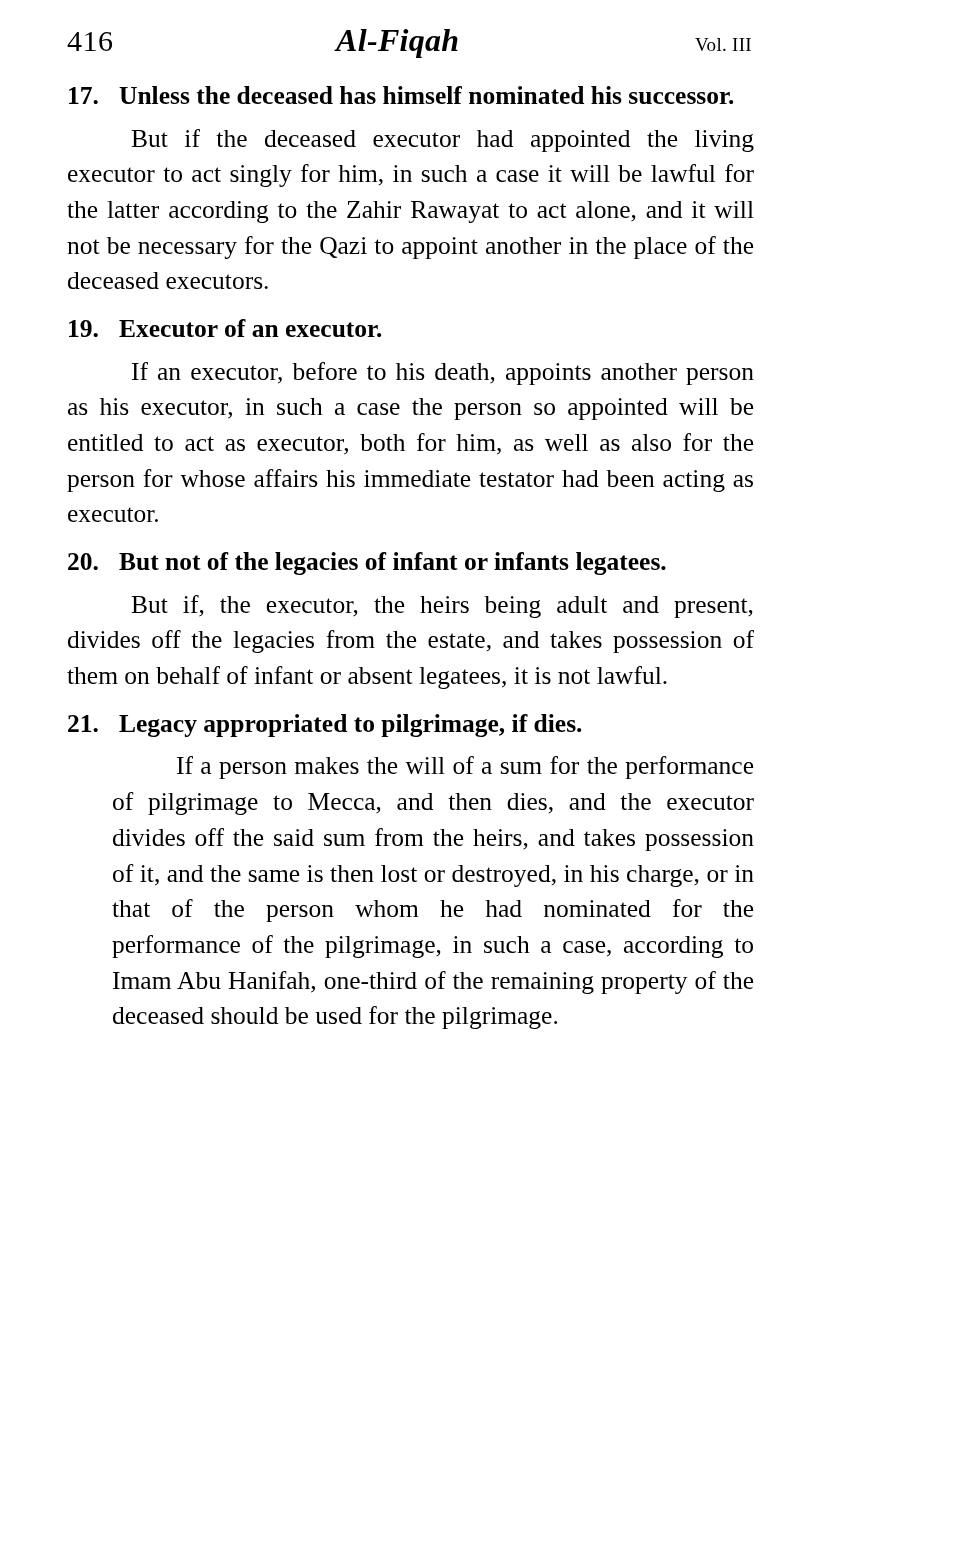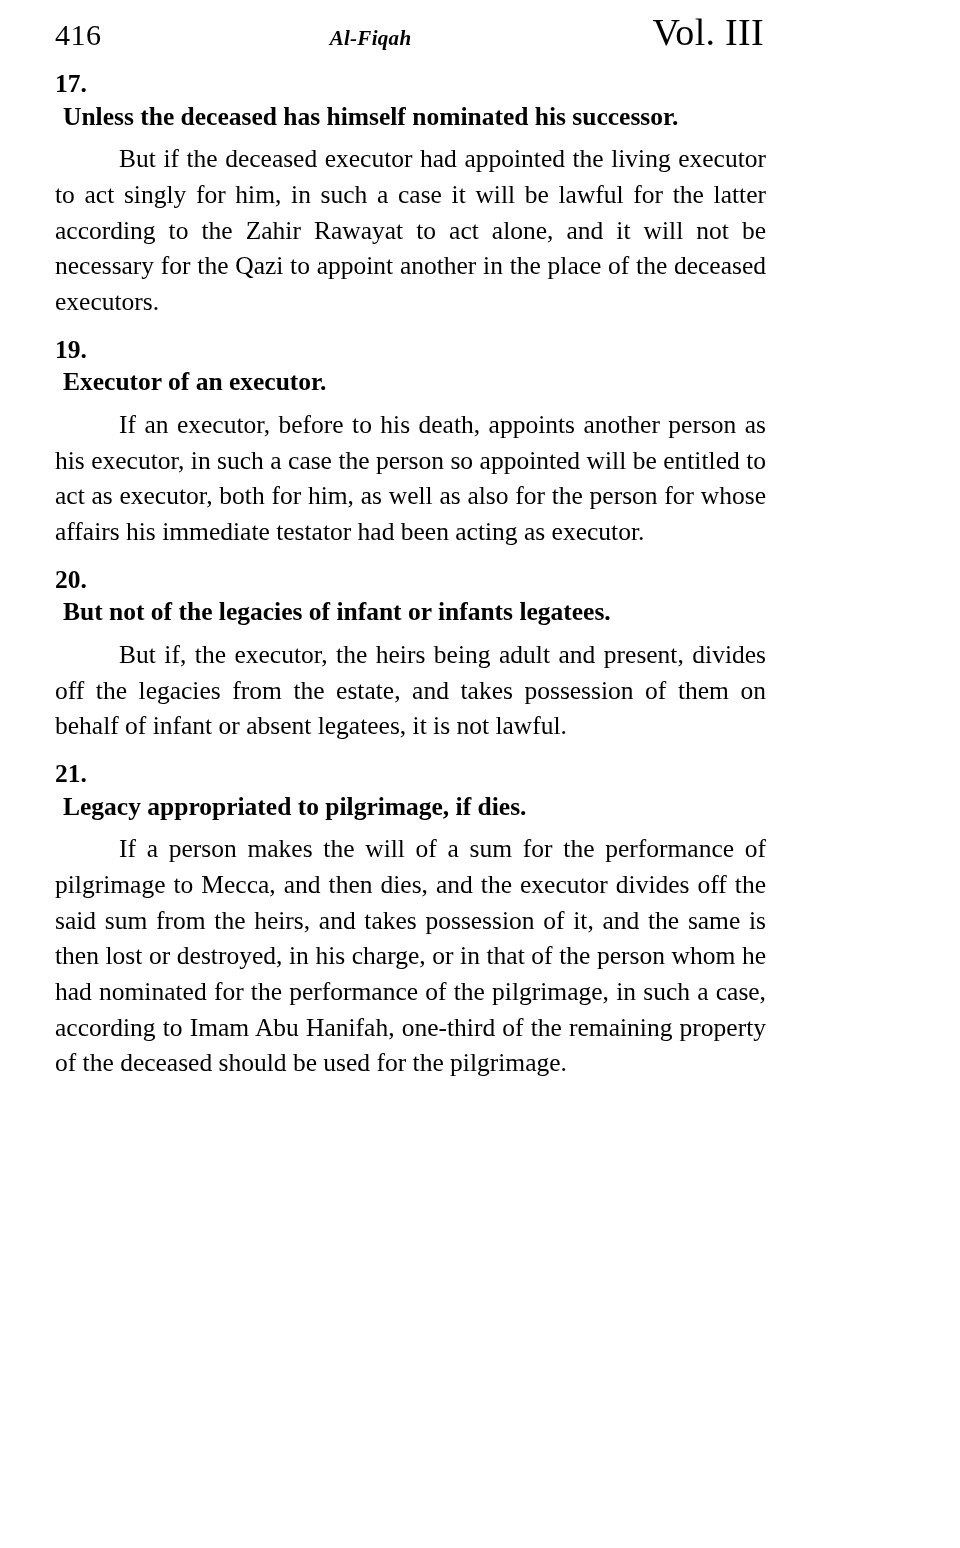--- a/index.html
+++ b/index.html
@@ -12,56 +12,55 @@
     height: 1548px;
     font-family: "Liberation Serif", "DejaVu Serif", serif;
     color: #000000;
     overflow: hidden;
   }
   .page {
     position: relative;
     width: 824px;
     height: 1548px;
     box-sizing: border-box;
-    padding: 0;
+    padding: 12px;
   }
   .header {
     display: flex;
     align-items: baseline;
     justify-content: space-between;
     padding: 10px 60px 0 55px;
     height: 44px;
   }
   .header .folio {
     font-size: 30px;
     letter-spacing: 0.5px;
   }
   .header .book-title {
     font-style: italic;
-    font-size: 21px;
+    font-size: 32px;
     font-weight: bold;
     letter-spacing: 0.3px;
     margin-left: 35px;
   }
   .header .volume {
-    font-size: 38px;
+    font-size: 19px;
     letter-spacing: 0.3px;
     margin-left: 48px;
   }
   .content {
     padding: 14px 58px 0 55px;
   }
   .heading {
     font-size: 25.5px;
     font-weight: bold;
     line-height: 1.28;
     margin: 0 0 2px 0;
     display: flex;
     align-items: flex-start;
-    flex-direction: column;
   }
   .heading .num {
     flex: 0 0 auto;
     width: 44px;
     font-weight: bold;
   }
   .heading .htext {
     flex: 1 1 auto;
     margin-left: 8px;
   }
@@ -72,20 +71,21 @@
     font-size: 25.5px;
     line-height: 1.4;
     text-align: justify;
     text-justify: inter-word;
     margin: 8px 0 14px 0;
     text-indent: 64px;
     hyphens: none;
   }
   .para:last-child {
     margin-bottom: 0;
+    margin-left: 45px;
   }
 </style>
 </head>
 <body>
 
 <div class="page">
 
   <div class="header">
     <div class="folio">416</div>
     <div class="book-title">Al-Fiqah</div>

